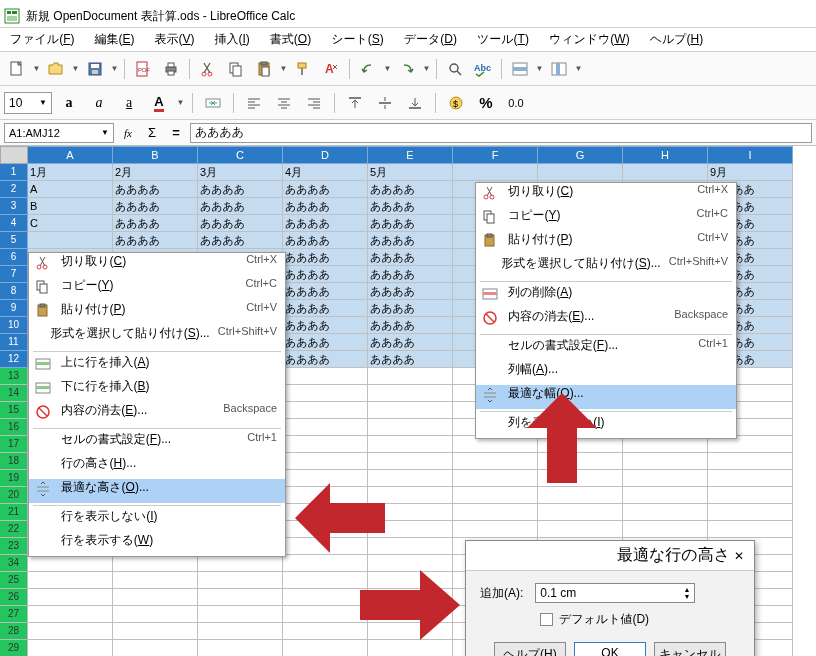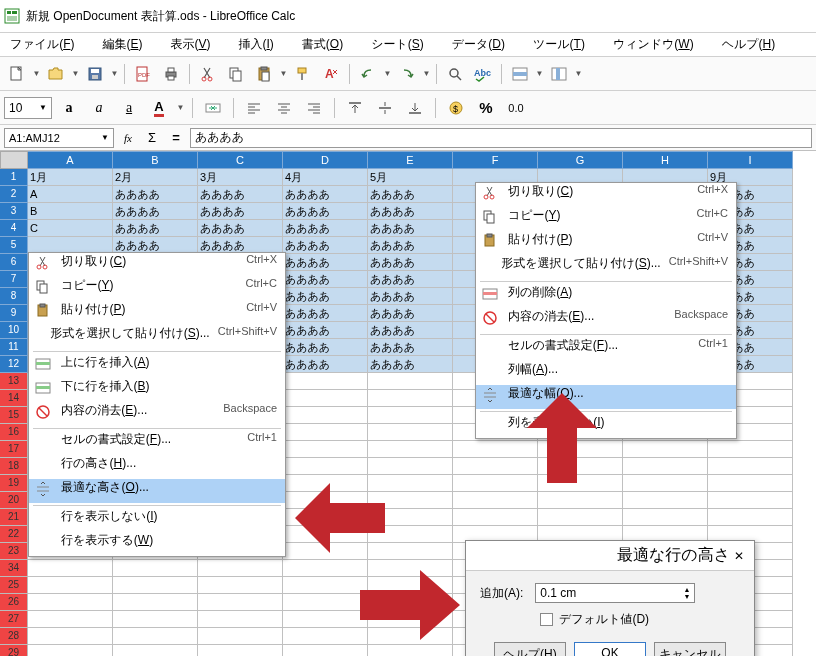--- a/index.html
+++ b/index.html
@@ -1,24 +1,24 @@
 <!DOCTYPE html>
 <html><head>
 <meta charset="utf-8">
 <style>
 * { box-sizing: border-box; margin: 0; padding: 0; font-family: "Yu Gothic UI", "Meiryo", sans-serif; }
 body { background: #fff; font-size: 12px; color: #000; overflow: hidden; width: 816px; height: 656px; position: relative; }
 
 
-.titlebar { height: 28px; background: #fff; border-bottom: 1px solid #d0d0d0; display: flex; align-items: center; padding: 16px 4px; gap: 6px; }
+.titlebar { height: 28px; background: #fff; border-bottom: 1px solid #d0d0d0; display: flex; align-items: flex-start; padding: 8px 4px; gap: 6px; }
 .titlebar svg { flex: none; }
 .titlebar-text { font-size: 12px; color: #000; }
 
 
-.menubar { height: 24px; display: flex; align-items: center; padding: 0 4px; gap: 16px; border-bottom: 1px solid #d0d0d0; }
+.menubar { height: 24px; display: flex; align-items: center; padding: 0 4px; gap: 8px; border-bottom: 1px solid #d0d0d0; }
 .menubar-item { padding: 2px 6px; font-size: 12px; cursor: default; }
 .menubar-item u { text-decoration: underline; }
 
 
 .toolbar { height: 34px; display: flex; align-items: center; padding: 0 4px; gap: 2px; border-bottom: 1px solid #d0d0d0; background: #fafafa; }
 .tb-btn { width: 26px; height: 26px; display: flex; align-items: center; justify-content: center; border: 1px solid transparent; }
 .tb-sep { width: 1px; height: 20px; background: #c0c0c0; margin: 0 3px; }
 .tb-dd { width: 9px; font-size: 8px; text-align: center; color: #555; }
 
 .fontrow { height: 34px; display: flex; align-items: center; padding: 0 4px; gap: 4px; border-bottom: 1px solid #d0d0d0; background: #fafafa; }
@@ -30,21 +30,21 @@
 .formula-input { border: 1px solid #999; background: #fff; height: 20px; flex: 1; padding: 0 4px; display: flex; align-items: center; font-size: 12px; }
 
 
 .grid-area { position: relative; }
 .col-headers { display: flex; height: 18px; }
 .corner { width: 28px; background: #d8d8d8; border: 1px solid #aaa; }
 .col-h { width: 85px; background: #2b7ac6; color: #fff; border-right: 1px solid #7fa9d6; border-bottom: 1px solid #7fa9d6; border-top: 1px solid #7fa9d6; text-align: center; font-size: 11px; line-height: 17px; }
 .rows { }
 .row { display: flex; height: 17px; }
 .row-h { width: 28px; background: #2b7ac6; color: #fff; border-right: 1px solid #7fa9d6; border-bottom: 1px solid #7fa9d6; text-align: center; font-size: 10px; line-height: 16px; }
-.row-h.plain { background: #ef4444; color: #333; border-right: 1px solid #bbb; border-bottom: 1px solid #bbb; }
+.row-h.plain { background: #22c55e; color: #333; border-right: 1px solid #bbb; border-bottom: 1px solid #bbb; }
 .cell { width: 85px; border-right: 1px solid #c0c0c0; border-bottom: 1px solid #c0c0c0; padding: 0 2px; font-size: 11px; line-height: 16px; white-space: nowrap; overflow: hidden; }
 .cell.sel { background: #c5dbef; }
 
 
 .ctxmenu { position: absolute; background: #fff; border: 1px solid #999; box-shadow: 2px 2px 4px rgba(0,0,0,0.3); z-index: 100; font-size: 12px; }
 .ctx-row { display: flex; align-items: flex-start; height: 24px; padding: 0 8px 0 4px; gap: 8px; cursor: default; }
 .ctx-row.hl { background: #aed2f6; }
 .ctx-row .ic { width: 20px; height: 20px; display: flex; align-items: center; justify-content: center; }
 .ctx-row .lbl { flex: 1; white-space: nowrap; }
 .ctx-row .sc { color: #555; font-size: 11px; white-space: nowrap; }

